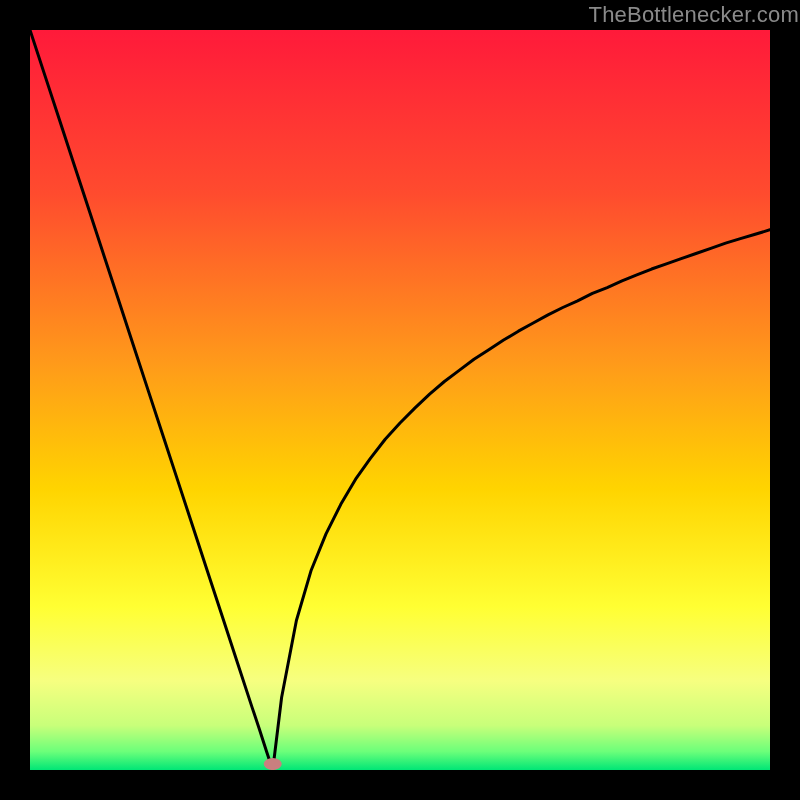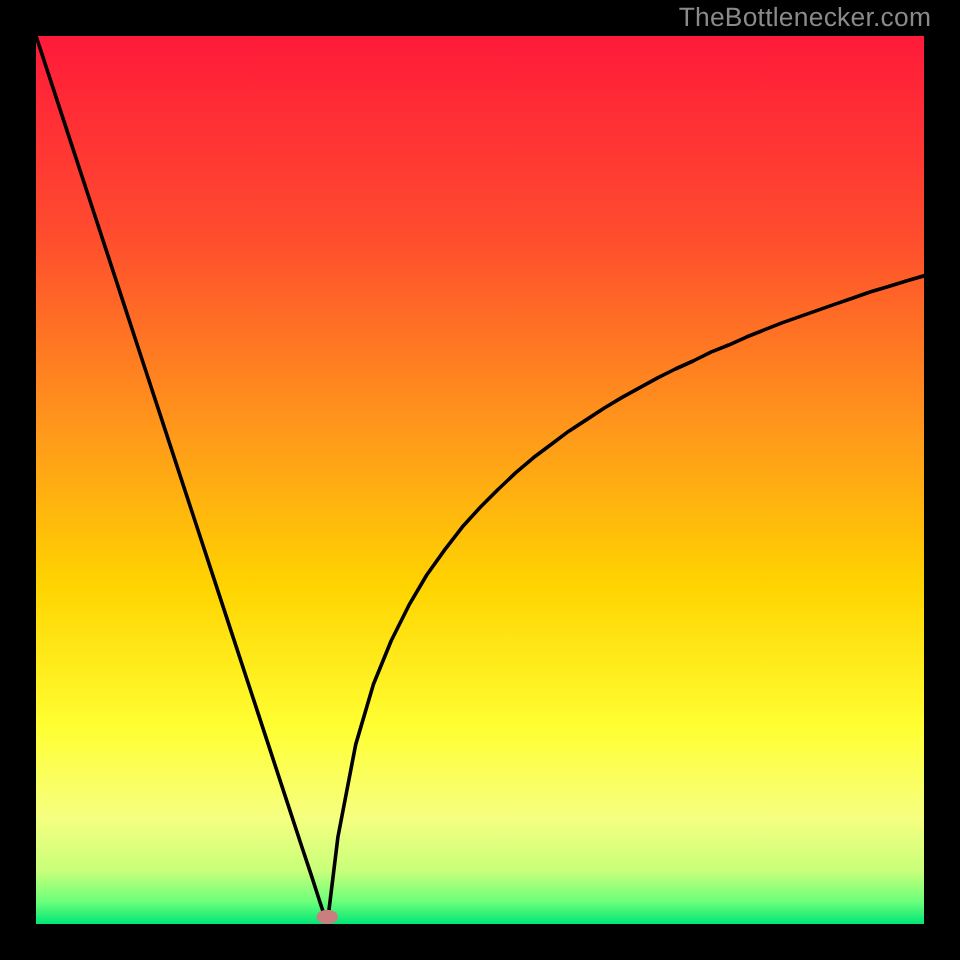--- a/index.html
+++ b/index.html
@@ -13,21 +13,21 @@
   }
   .outer {
     position: relative;
     width: 800px;
     height: 800px;
     background: #000;
   }
   .watermark {
     position: absolute;
     top: 2px;
-    right: 24px;
+    right: 1px;
     color: #8a8a8a;
     font-size: 22px;
     letter-spacing: 0.2px;
     z-index: 3;
     pointer-events: none;
   }
   .plot-wrap {
     position: absolute;
     left: 30px;
     top: 30px;

